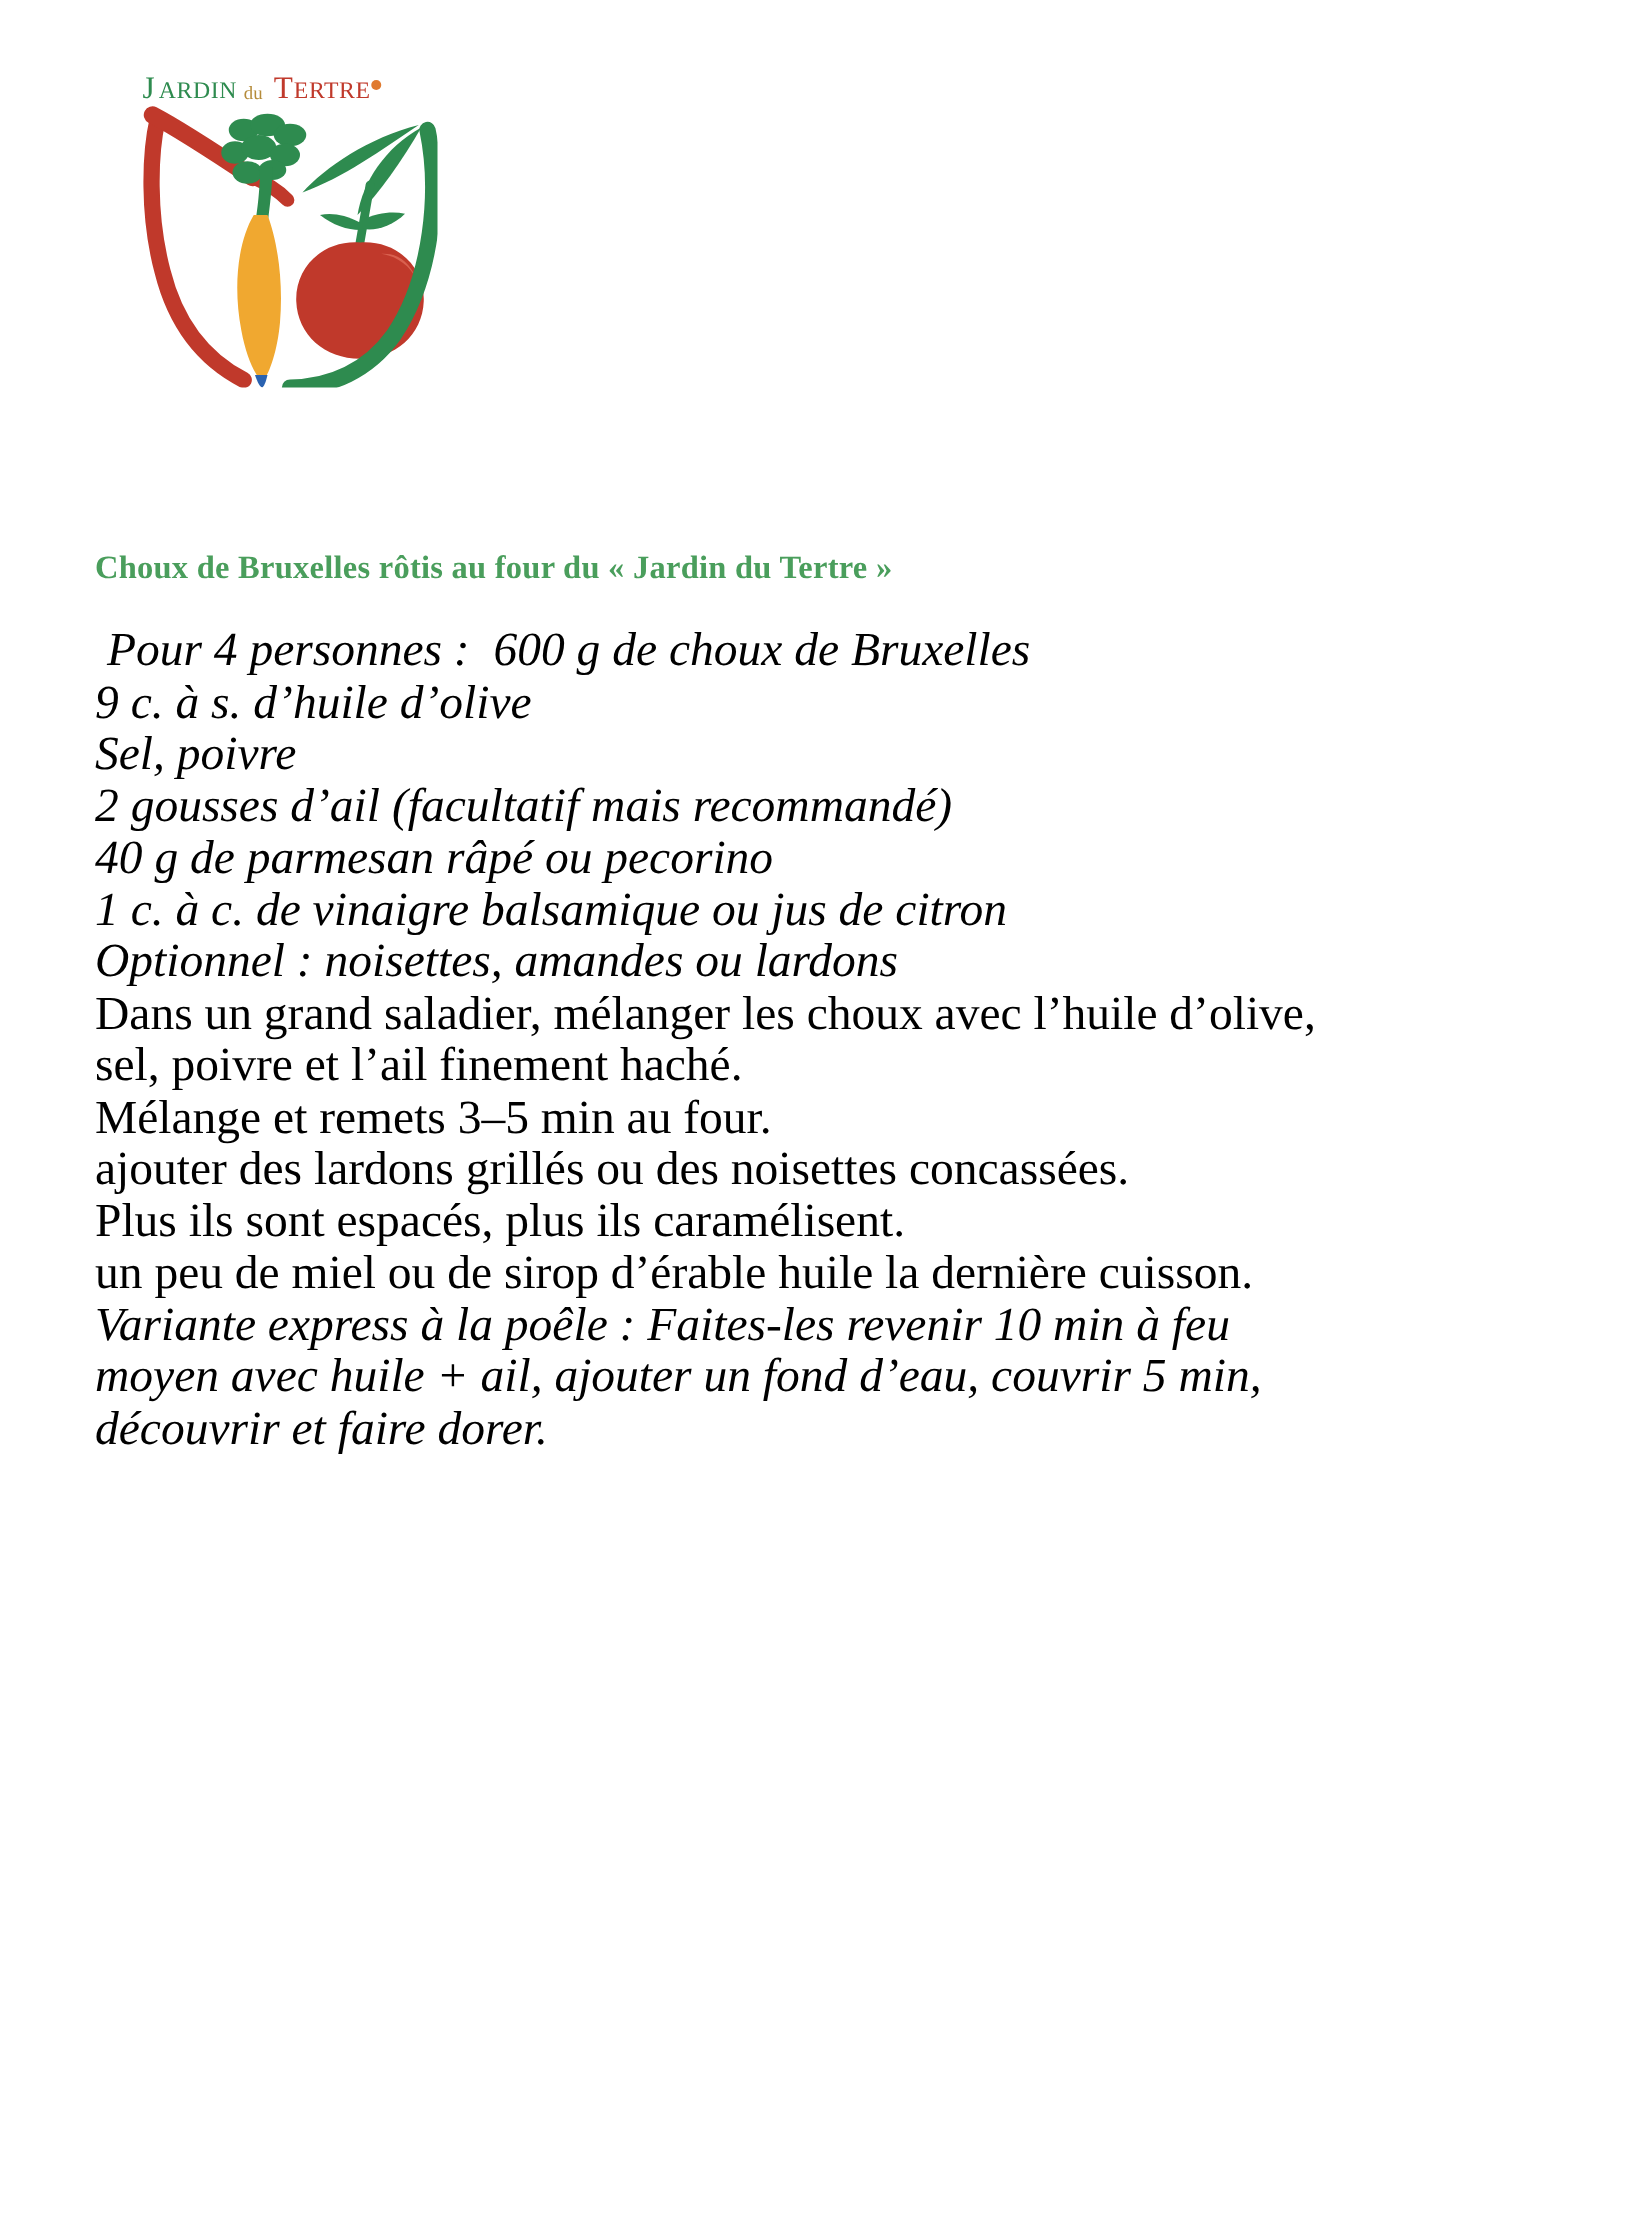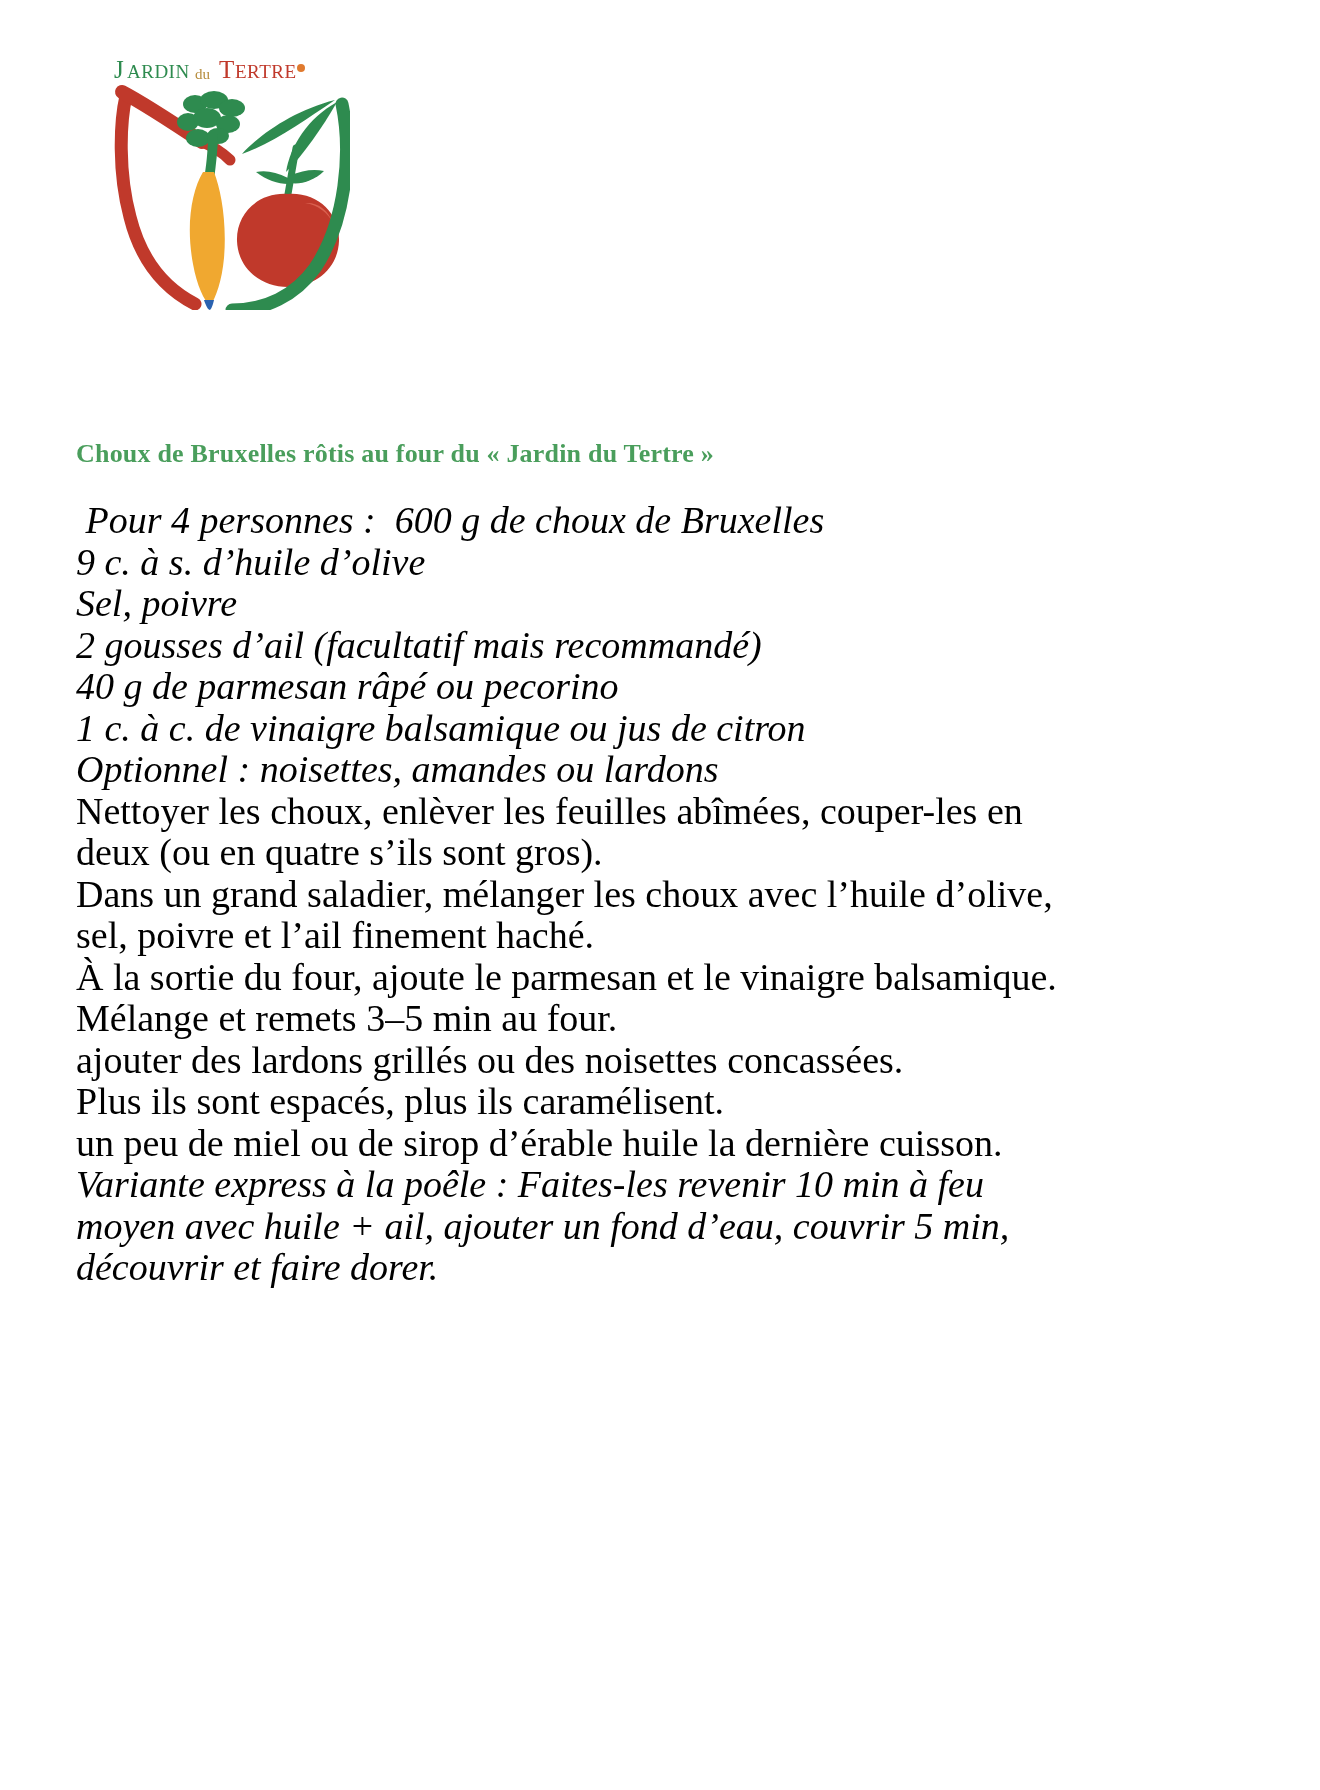--- a/index.html
+++ b/index.html
@@ -128,23 +128,21 @@
   <div class="content">
 
     <div class="line ital"> Pour 4 personnes :  600 g de choux de Bruxelles</div>
     <div class="line ital">9 c. à s. d’huile d’olive</div>
     <div class="line ital">Sel, poivre</div>
     <div class="line ital">2 gousses d’ail (facultatif mais recommandé)</div>
     <div class="line ital">40 g de parmesan râpé ou pecorino</div>
     <div class="line ital">1 c. à c. de vinaigre balsamique ou jus de citron</div>
     <div class="line ital">Optionnel : noisettes, amandes ou lardons</div>
 
-    <div class="line reg">Nettoyer les choux, enlèver les feuilles abîmées, couper-les en deux (ou en quatre s’ils sont gros).</div>
     <div class="line reg">Dans un grand saladier, mélanger les choux avec l’huile d’olive, sel, poivre et l’ail finement haché.</div>
-    <div class="line reg">À la sortie du four, ajoute le parmesan et le vinaigre balsamique.</div>
     <div class="line reg">Mélange et remets 3–5 min au four.</div>
     <div class="line reg">ajouter des lardons grillés ou des noisettes concassées.</div>
     <div class="line reg">Plus ils sont espacés, plus ils caramélisent.</div>
     <div class="line reg">un peu de miel ou de sirop d’érable huile la dernière cuisson.</div>
 
     <div class="line ital">Variante express à la poêle : Faites-les revenir 10 min à feu moyen avec huile + ail, ajouter un fond d’eau, couvrir 5 min, découvrir et faire dorer.</div>
   </div>
 
 </div>
 

